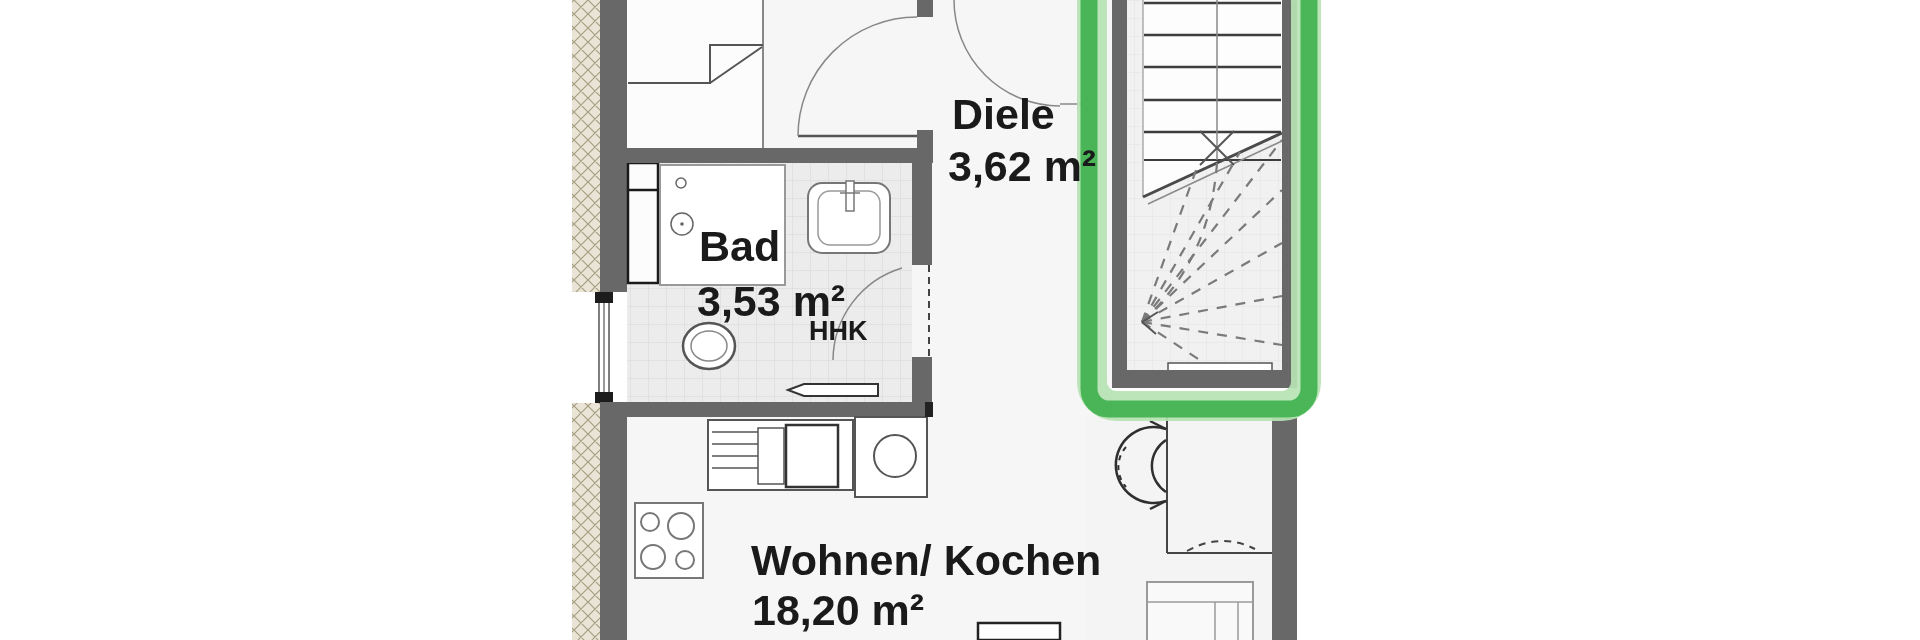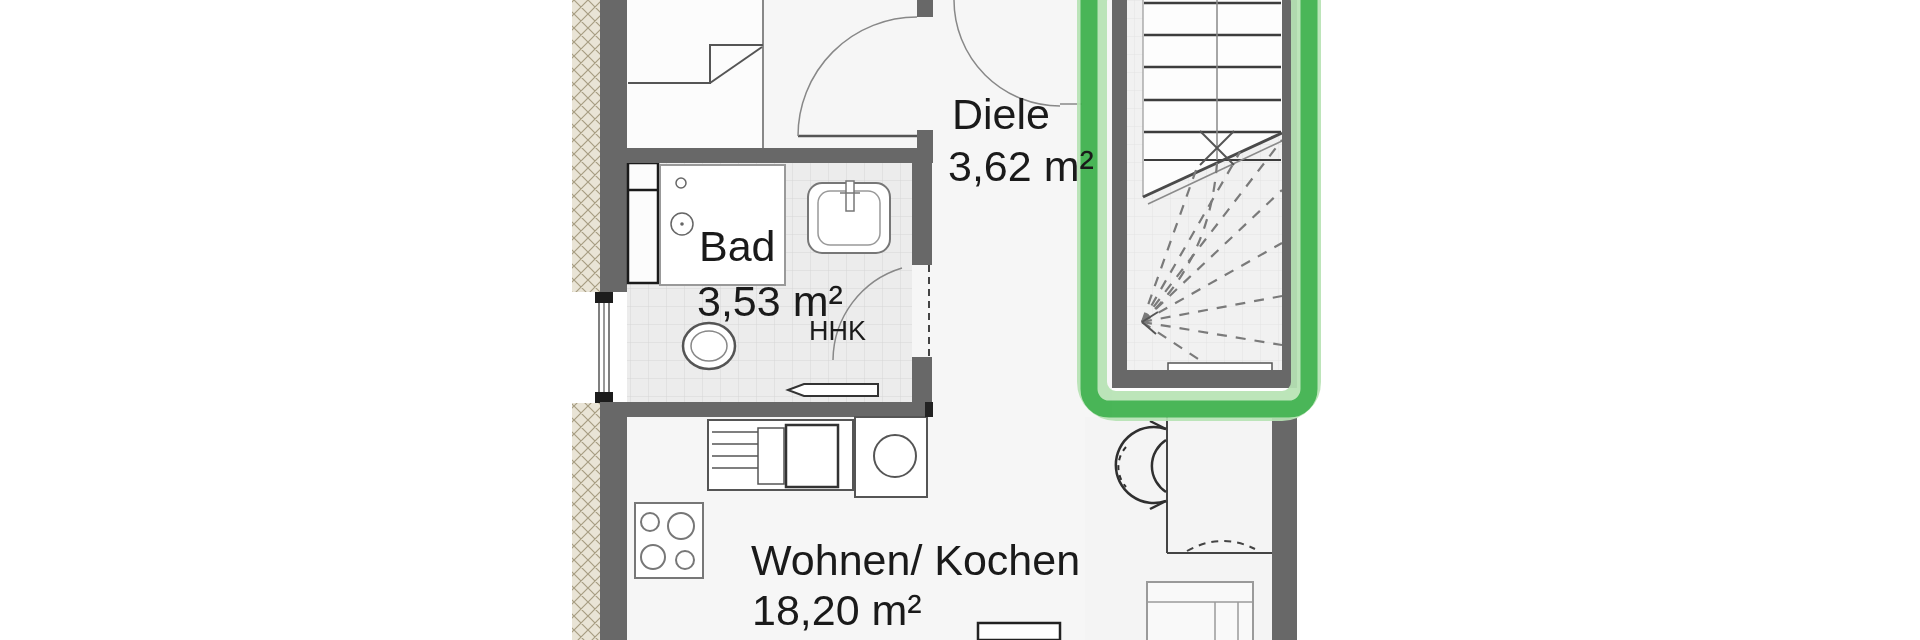--- a/index.html
+++ b/index.html
@@ -1,17 +1,17 @@
 <!DOCTYPE html>
 <html><head>
 <meta charset="utf-8">
 <style>
   html,body{margin:0;padding:0;background:#ffffff;}
   #canvas{position:relative;width:1920px;height:640px;background:#ffffff;overflow:hidden;
-          font-family:"Liberation Sans", sans-serif;}
+          font-family:"Liberation Sans", sans-serif;font-weight:bold;}
   svg{position:absolute;left:0;top:0;}
   text{fill:#1a1a1a;font-family:"Liberation Sans", sans-serif;}
   .room-label{font-size:43px;}
   .small-label{font-size:27px;}
 </style>
 </head>
 <body>
 
 <div id="canvas">
 <svg width="1920" height="640" viewBox="0 0 1920 640">

